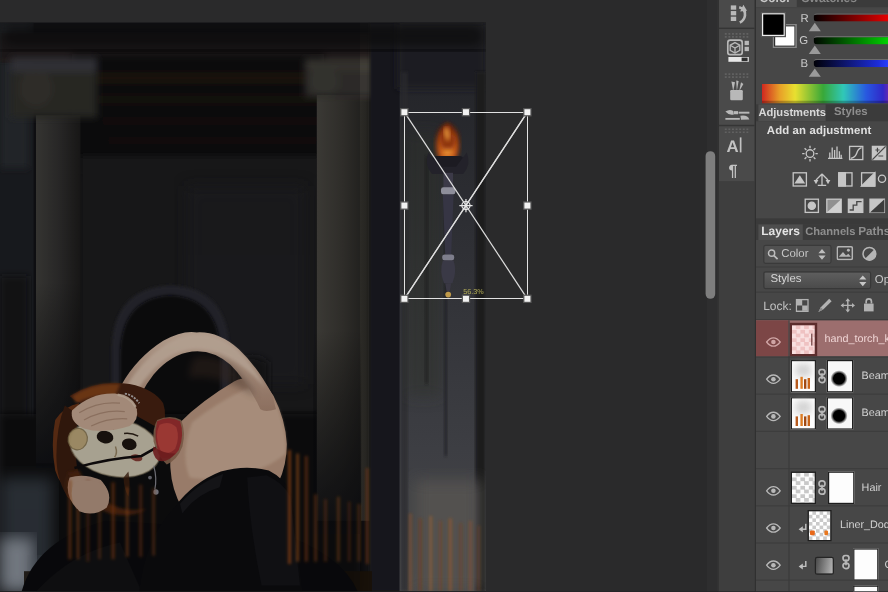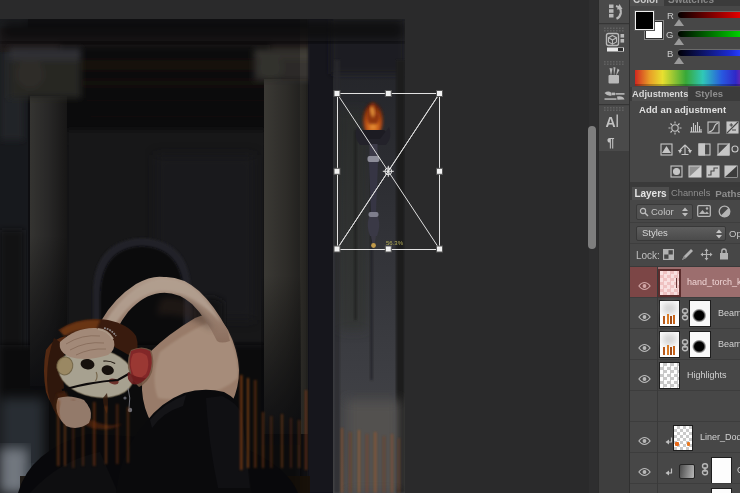--- a/index.html
+++ b/index.html
@@ -393,21 +393,21 @@
       </svg>
     </div>
     <div class="abs" style="left:0;top:87px;width:111px;height:14px;background:#3b3b3b;">
       <div class="abs" style="left:2px;top:0;width:56px;height:14px;background:#4e4e4e;color:#d8d8d8;font-size:9.3px;font-weight:bold;text-align:center;line-height:14px;">Adjustments</div>
       <div class="abs" style="left:62px;top:0;width:34px;height:14px;color:#8e8e8e;font-size:9.5px;font-weight:bold;text-align:center;line-height:14px;">Styles</div>
     </div>
 
     <div class="abs" style="left:0;top:182px;width:111px;height:5px;background:#3a3a3a;"></div>
     <div class="abs" style="left:0;top:187px;width:111px;height:13px;background:#3b3b3b;">
       <div class="abs" style="left:2px;top:0;width:37px;height:13px;background:#4e4e4e;color:#e4e4e4;font-size:10px;font-weight:bold;text-align:center;line-height:13px;">Layers</div>
-      <div class="abs" style="left:41px;top:0;width:39px;height:13px;color:#8e8e8e;font-size:9.3px;font-weight:normal;text-align:right;line-height:13px;">Channels</div>
+      <div class="abs" style="left:41px;top:0;width:39px;height:13px;color:#8e8e8e;font-size:9.3px;font-weight:bold;text-align:right;line-height:13px;">Channels</div>
       <div class="abs" style="left:84px;top:0;width:29px;height:13px;color:#8e8e8e;font-size:9.8px;font-weight:bold;text-align:center;line-height:13px;">Paths</div>
     </div>
     <div class="abs" style="left:0;top:200px;width:111px;height:293px;background:#474747;">
 
       <div class="abs" style="left:6px;top:4px;width:55px;height:14px;background:#515151;border:1px solid #3a3a3a;border-radius:2px;">
         <svg class="abs" style="left:2px;top:2px;" width="10" height="10" viewBox="0 0 10 10">
             <circle cx="4" cy="4" r="2.6" fill="none" stroke="#bdbdbd" stroke-width="1.2"></circle>
             <path d="M6 6 L9 9" stroke="#bdbdbd" stroke-width="1.4"></path>
           </svg>
         <span style="position:absolute;left:14px;top:1px;font-size:9.5px;color:#c6c6c6;">Color</span>
@@ -512,30 +512,38 @@
                 <path d="M4 4 L4 9"></path>
               </g>
             </svg></div>
         <div class="abs" style="left:59px;top:2px;width:20px;height:25px;background:#f8f8f8;border:1px solid #1e1e1e;">
           <div class="abs" style="left:2px;top:5px;width:15px;height:17px;background:radial-gradient(ellipse 56% 48% at 48% 56%, #000 55%, rgba(0,0,0,0) 85%);"></div>
         </div>
         <span class="abs" style="left:88px;top:10px;font-size:9px;color:#d2d2d2;white-space:nowrap;">Beam</span>
       </div>
       <div class="abs" style="left:0;top:159px;width:111px;height:1px;background:#3d3d3d;"></div>
 
-      <div class="abs" style="left:0;top:160px;width:111px;height:30px;">
+      <div class="abs" style="left:0;top:190px;width:111px;height:1px;background:#3d3d3d;"></div>
+
+      <div class="abs" style="left:0;top:191px;width:111px;height:30px;">
         <div class="abs" style="left:8px;top:10px;"><svg width="13" height="10" viewBox="0 0 15 11">
               <path d="M1 5.5 Q4 1.5 7.5 1.5 Q11 1.5 14 5.5 Q11 9.5 7.5 9.5 Q4 9.5 1 5.5 Z" fill="none" stroke="#b8b8b8" stroke-width="1.3"></path>
               <circle cx="7.5" cy="5.5" r="2.2" fill="#b8b8b8"></circle>
             </svg></div>
         <div class="abs" style="left:29px;top:2px;width:19px;height:25px;border:1px solid #1e1e1e;background:repeating-conic-gradient(#c8c8c8 0% 25%, #fdfdfd 0% 50%) 0 0/7px 7px;"></div>
-        <span class="abs" style="left:57px;top:10px;font-size:9px;color:#d2d2d2;white-space:nowrap;">Highlights</span>
-      </div>
-      <div class="abs" style="left:0;top:190px;width:111px;height:1px;background:#3d3d3d;"></div>
-
+        <div class="abs" style="left:51px;top:9px;"><svg width="8" height="13" viewBox="0 0 8 13">
+              <g fill="none" stroke="#b8b8b8" stroke-width="1.4">
+                <rect x="1.5" y="0.8" width="5" height="4.6" rx="2.3"></rect>
+                <rect x="1.5" y="7.2" width="5" height="4.6" rx="2.3"></rect>
+                <path d="M4 4 L4 9"></path>
+              </g>
+            </svg></div>
+        <div class="abs" style="left:60px;top:2px;width:20px;height:25px;background:#fdfdfd;border:1px solid #1e1e1e;"></div>
+        <span class="abs" style="left:88px;top:10px;font-size:9px;color:#d2d2d2;white-space:nowrap;">Hair</span>
+      </div>
       <div class="abs" style="left:0;top:221px;width:111px;height:1px;background:#3d3d3d;"></div>
 
       <div class="abs" style="left:0;top:222px;width:111px;height:30px;">
         <div class="abs" style="left:8px;top:10px;"><svg width="13" height="10" viewBox="0 0 15 11">
               <path d="M1 5.5 Q4 1.5 7.5 1.5 Q11 1.5 14 5.5 Q11 9.5 7.5 9.5 Q4 9.5 1 5.5 Z" fill="none" stroke="#b8b8b8" stroke-width="1.3"></path>
               <circle cx="7.5" cy="5.5" r="2.2" fill="#b8b8b8"></circle>
             </svg></div>
         <div class="abs" style="left:35px;top:11px;"><svg width="8" height="10" viewBox="0 0 8 10">
               <path d="M6.5 0.5 L6.5 5 L2.5 5" fill="none" stroke="#c0c0c0" stroke-width="1.2"></path>
               <path d="M4 2.5 L0.5 5 L4 7.5 Z" fill="#c0c0c0"></path>

